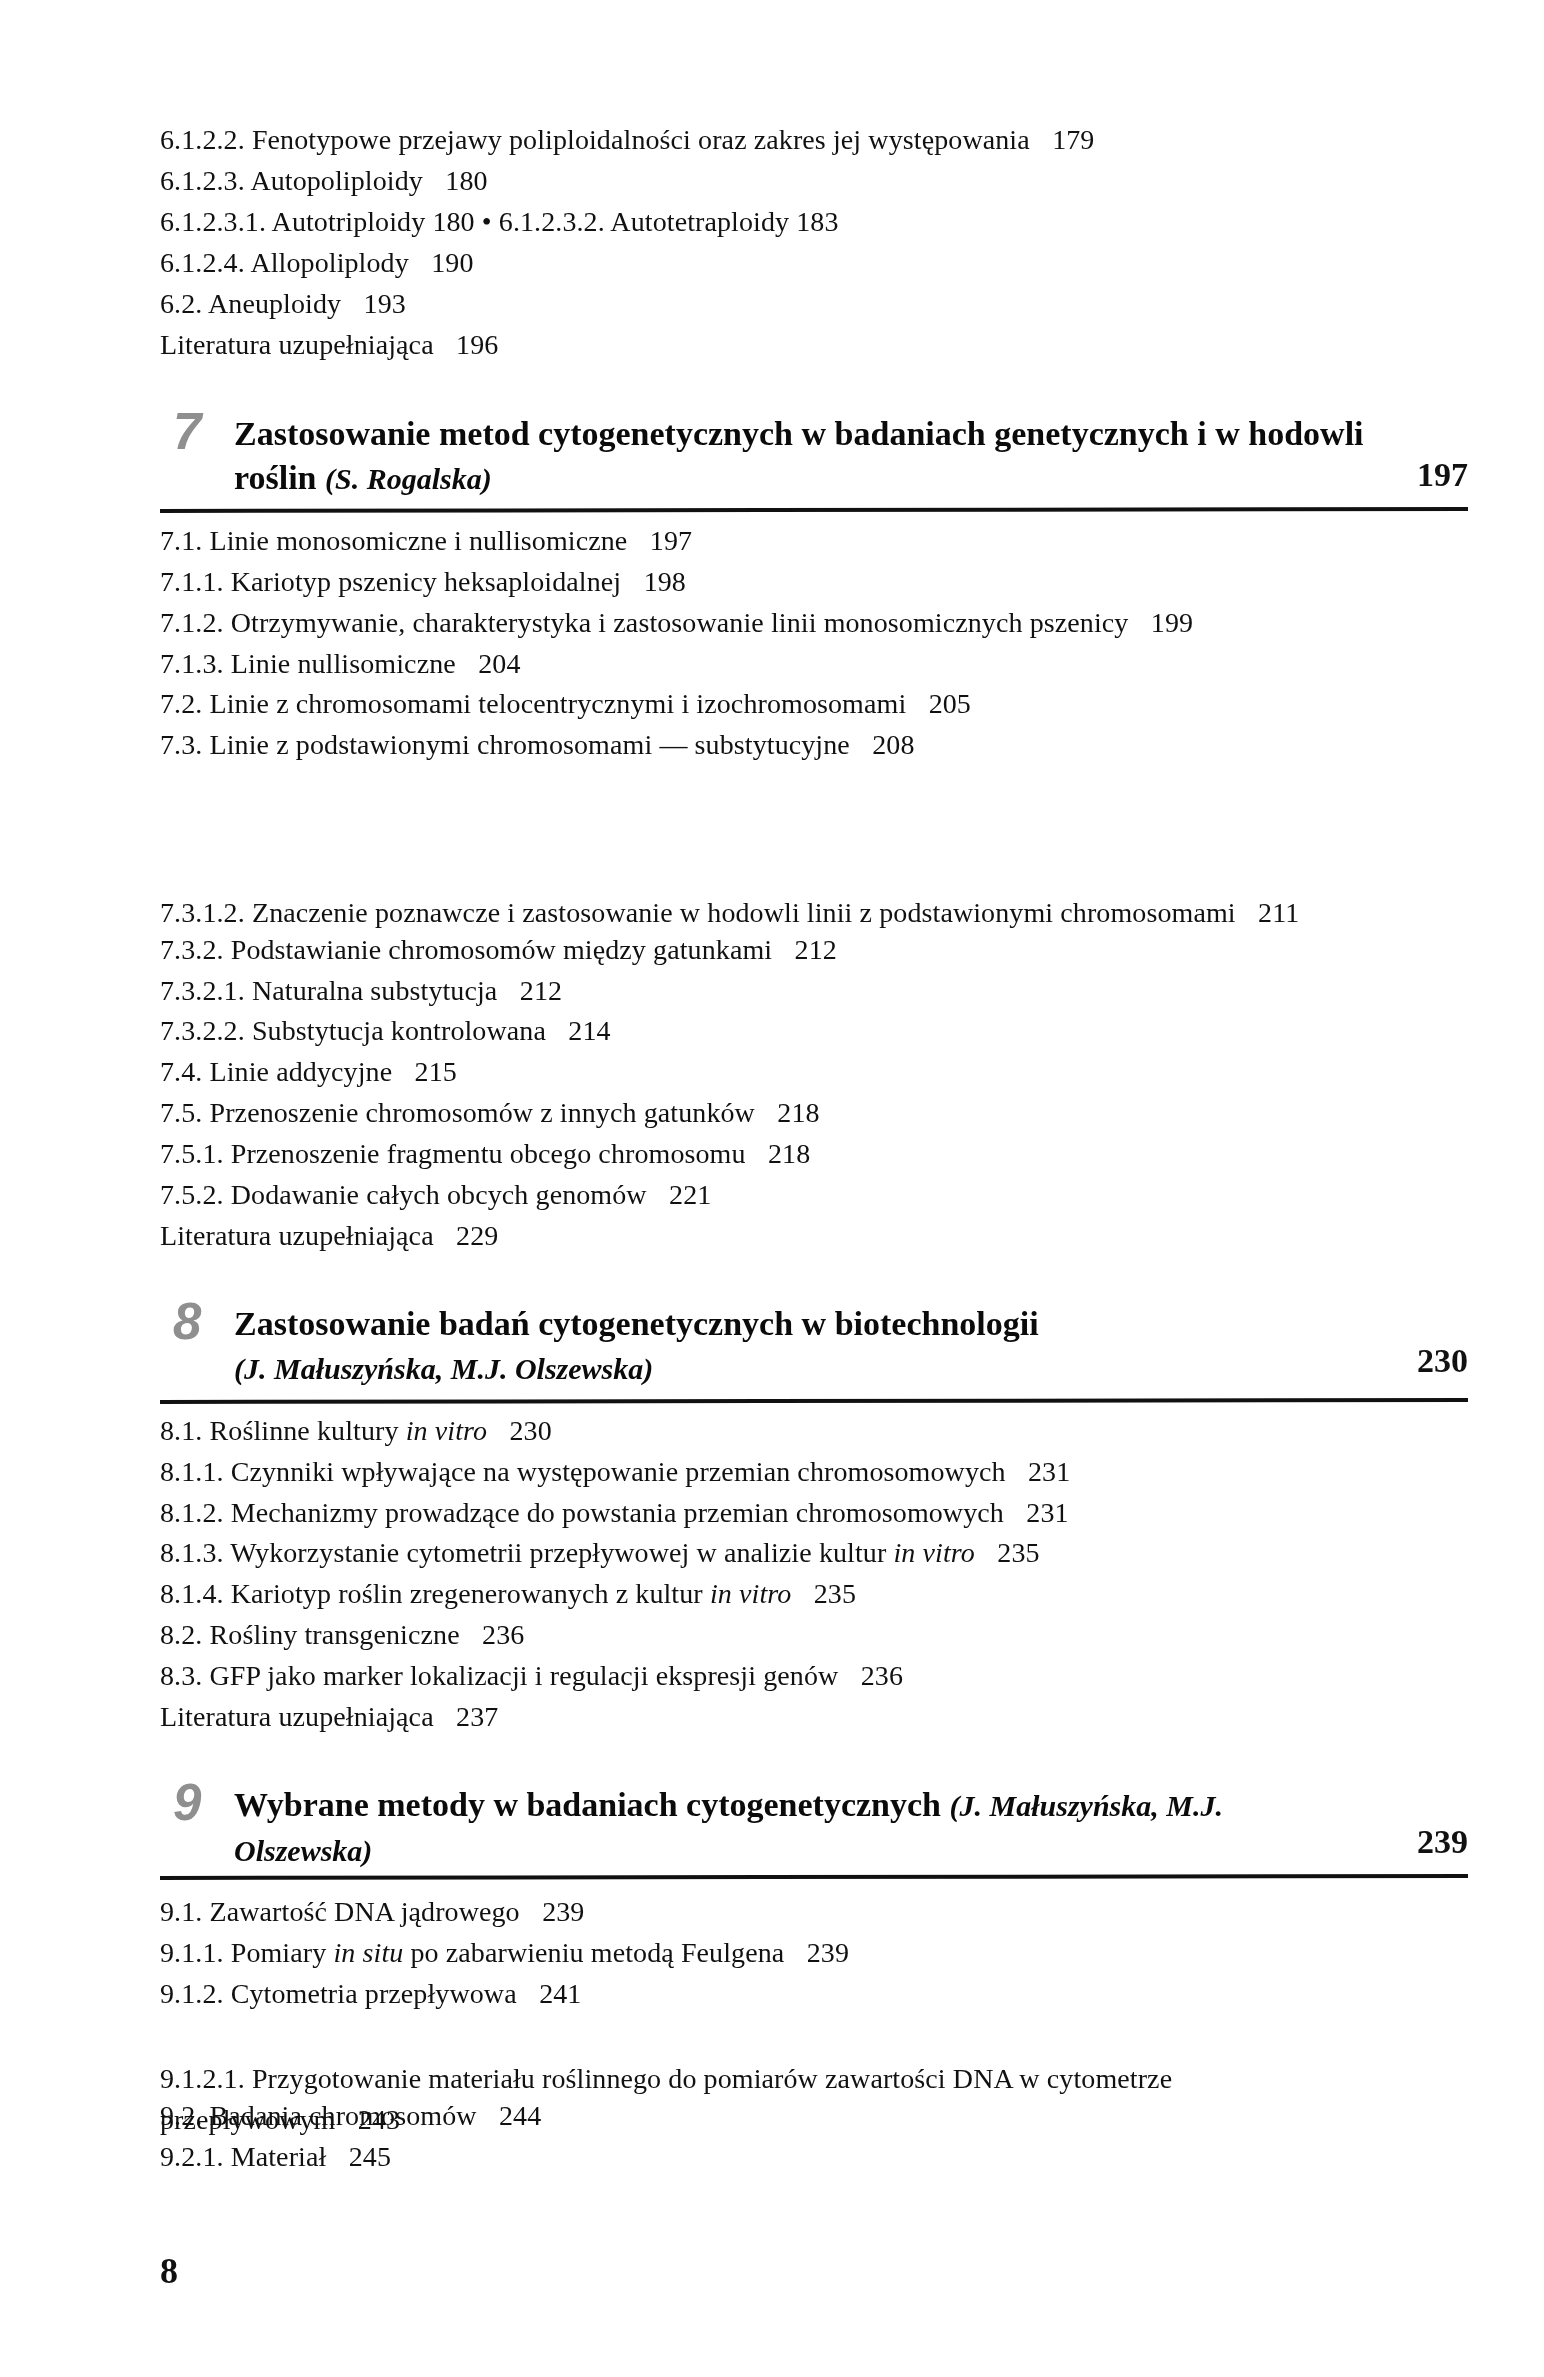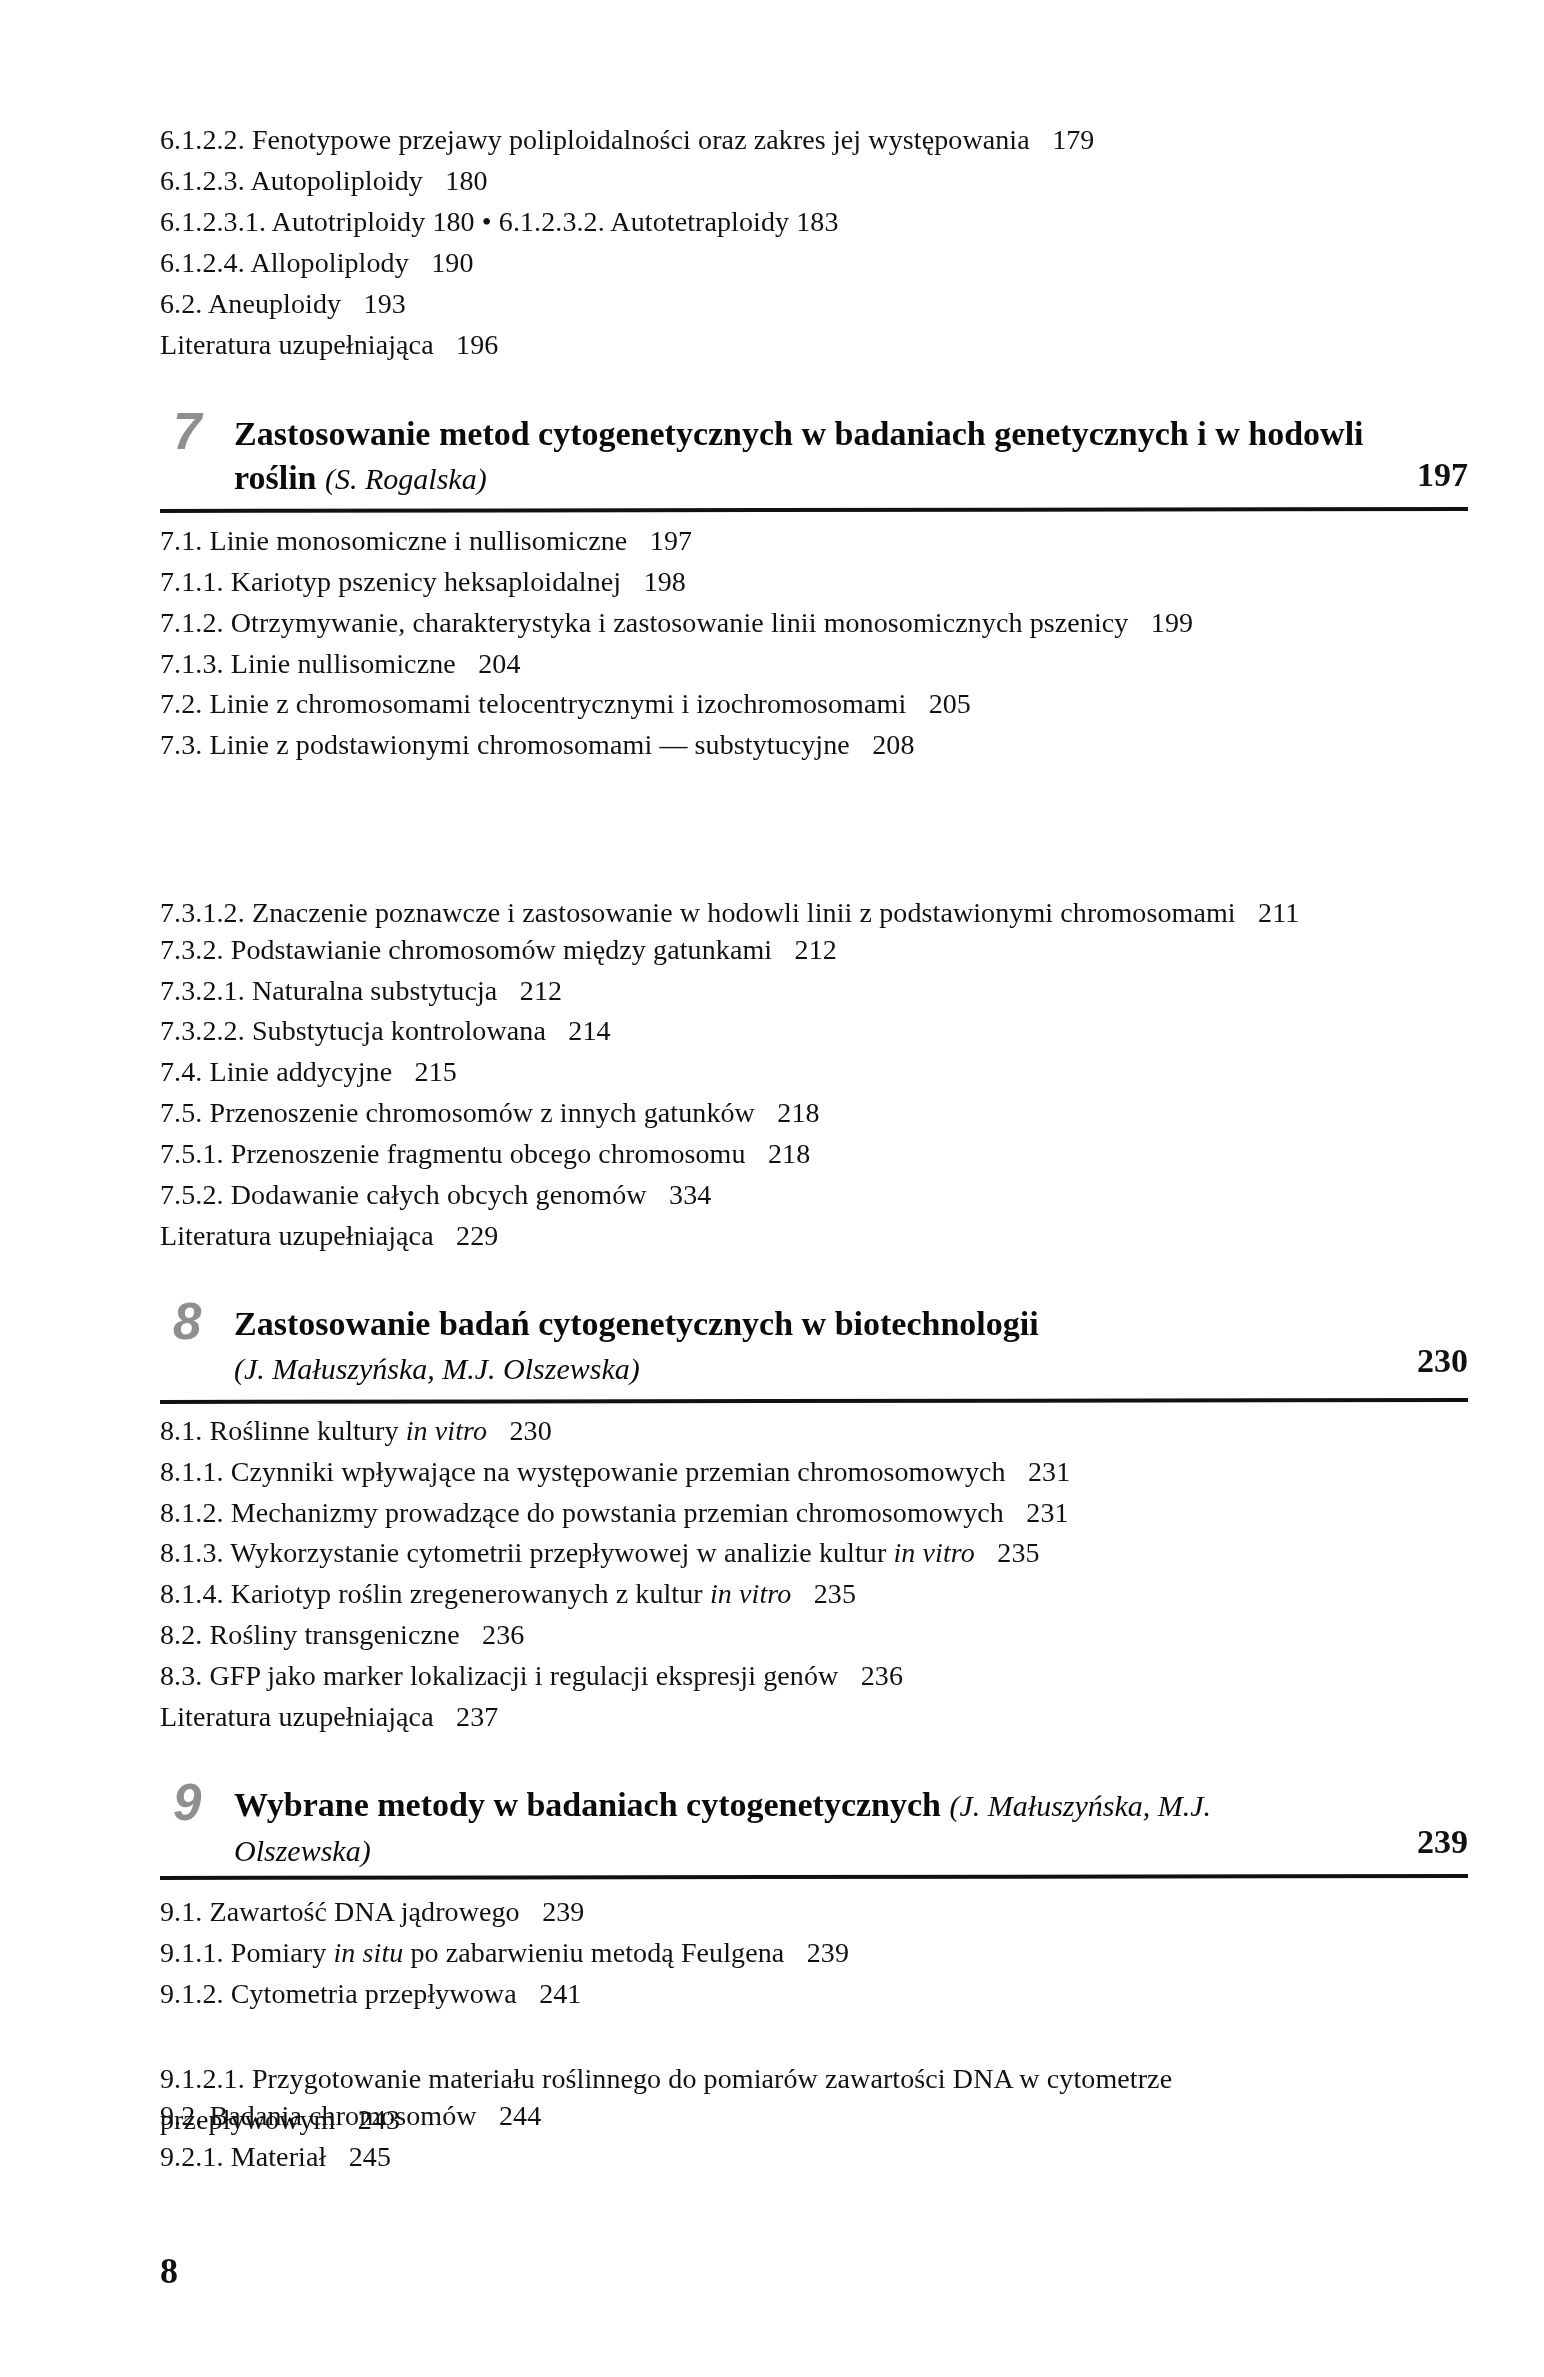--- a/index.html
+++ b/index.html
@@ -16,21 +16,21 @@
     .entry.wrap { white-space: normal; width: 1252px; line-height: 41px; margin-top: 44px; }
     .it { font-style: italic; }
     .chap-num {
       position: absolute; left: 13px; font-family: "Liberation Sans", "DejaVu Sans", sans-serif;
       font-weight: bold; font-style: italic; font-size: 51px; color: #8f8f8f; line-height: 53px;
     }
     .chap-title {
       position: absolute; left: 74px; font-weight: bold; font-size: 34px; line-height: 44px;
       width: 1173px; color: #0b0b0b;
     }
-    .chap-title .author { font-weight: normal; font-style: italic; font-size: 30px; }
+    .chap-title .author { font-weight: bold; font-style: italic; font-size: 30px; }
     .chap-page {
       position: absolute; right: 0; font-weight: bold; font-size: 34px; line-height: 40px;
     }
     .rule {
       position: absolute; left: 0; width: 1308px; height: 4px; background: #111111;
       transform: rotate(-0.08deg);
     }
     .page-number {
       position: absolute; left: 0; font-weight: bold; font-size: 36px; line-height: 40px;
     }
@@ -77,21 +77,21 @@
   <div class="entry" style="top:647px"><span>7.1.3.</span> <span>Linie nullisomiczne</span><span class="pg">204</span></div>
   <div class="entry" style="top:687px"><span>7.2.</span> <span>Linie z chromosomami telocentrycznymi i izochromosomami</span><span class="pg">205</span></div>
   <div class="entry" style="top:728px"><span>7.3.</span> <span>Linie z podstawionymi chromosomami — substytucyjne</span><span class="pg">208</span></div>
   <div class="entry wrap" style="top:848px"><span>7.3.1.2.</span> <span>Znaczenie poznawcze i zastosowanie w hodowli linii z podstawionymi chromosomami</span><span class="pg">211</span></div>
   <div class="entry" style="top:933px"><span>7.3.2.</span> <span>Podstawianie chromosomów między gatunkami</span><span class="pg">212</span></div>
   <div class="entry" style="top:974px"><span>7.3.2.1.</span> <span>Naturalna substytucja</span><span class="pg">212</span></div>
   <div class="entry" style="top:1014px"><span>7.3.2.2.</span> <span>Substytucja kontrolowana</span><span class="pg">214</span></div>
   <div class="entry" style="top:1055px"><span>7.4.</span> <span>Linie addycyjne</span><span class="pg">215</span></div>
   <div class="entry" style="top:1096px"><span>7.5.</span> <span>Przenoszenie chromosomów z innych gatunków</span><span class="pg">218</span></div>
   <div class="entry" style="top:1137px"><span>7.5.1.</span> <span>Przenoszenie fragmentu obcego chromosomu</span><span class="pg">218</span></div>
-  <div class="entry" style="top:1178px"><span>7.5.2.</span> <span>Dodawanie całych obcych genomów</span><span class="pg">334</span></div>
+  <div class="entry" style="top:1178px"><span>7.5.2.</span> <span>Dodawanie całych obcych genomów</span><span class="pg">221</span></div>
   <div class="entry" style="top:1219px"><span>Literatura uzupełniająca</span><span class="pg">229</span></div>
 
   <div class="chap-num" style="top:1295px">8</div>
   <div class="chap-title" style="top:1302px; width:1055px">
     <span>Zastosowanie badań cytogenetycznych w biotechnologii</span><br>
     <span class="author">(J. Małuszyńska, M.J. Olszewska)</span>
   </div>
   <div class="chap-page" style="top:1341px">230</div>
   <div class="rule" style="top:1399px"></div>
 

